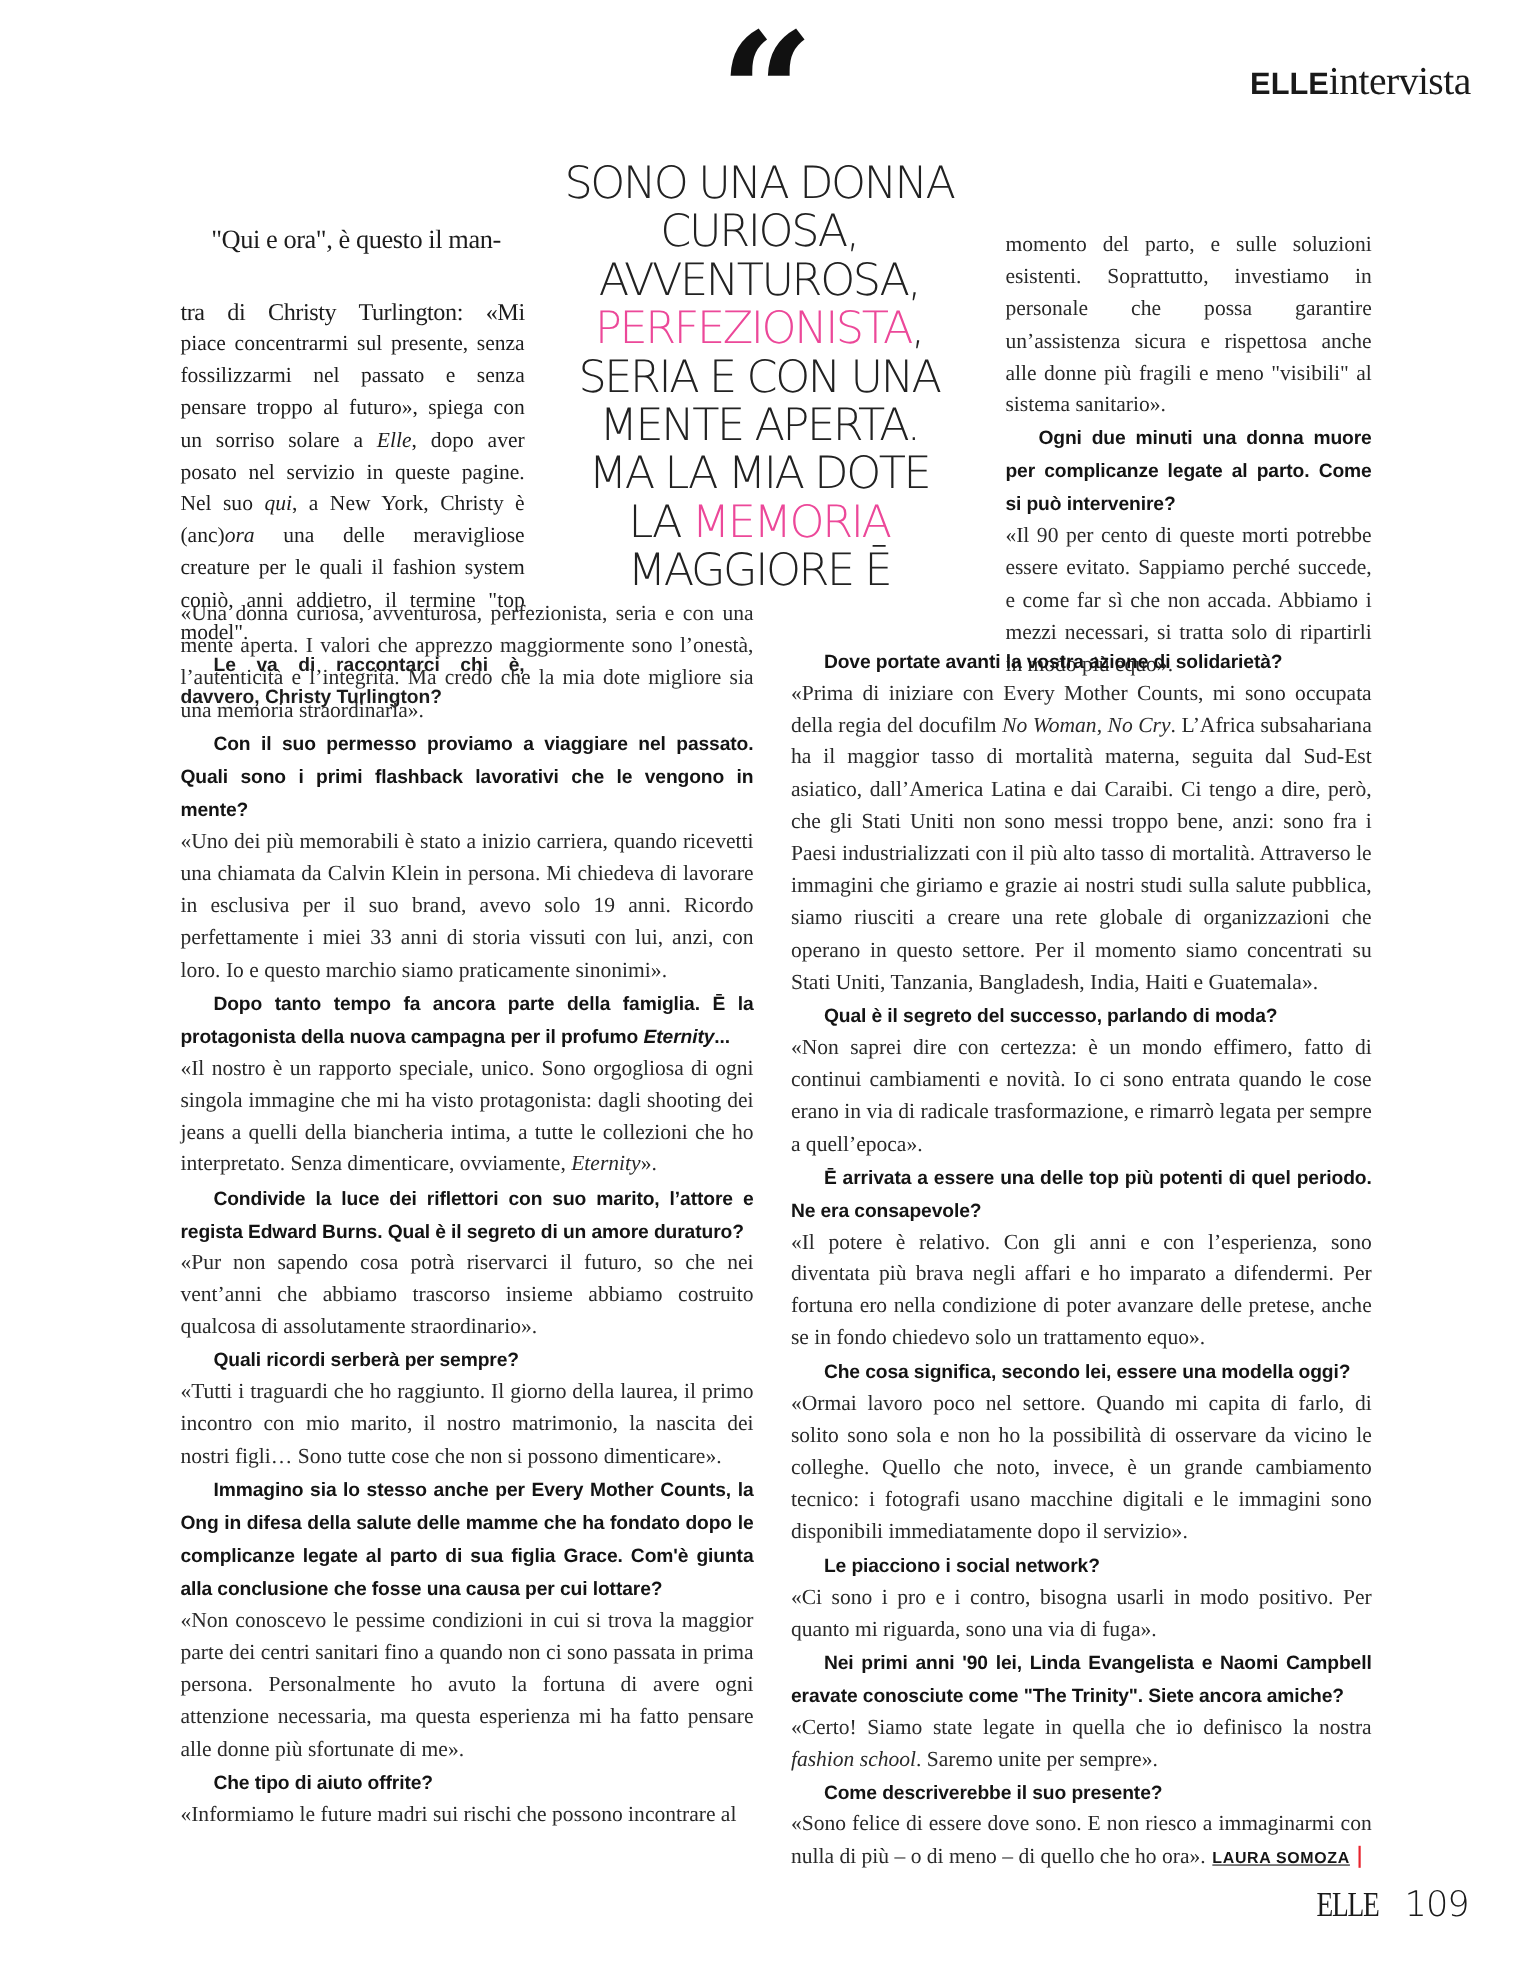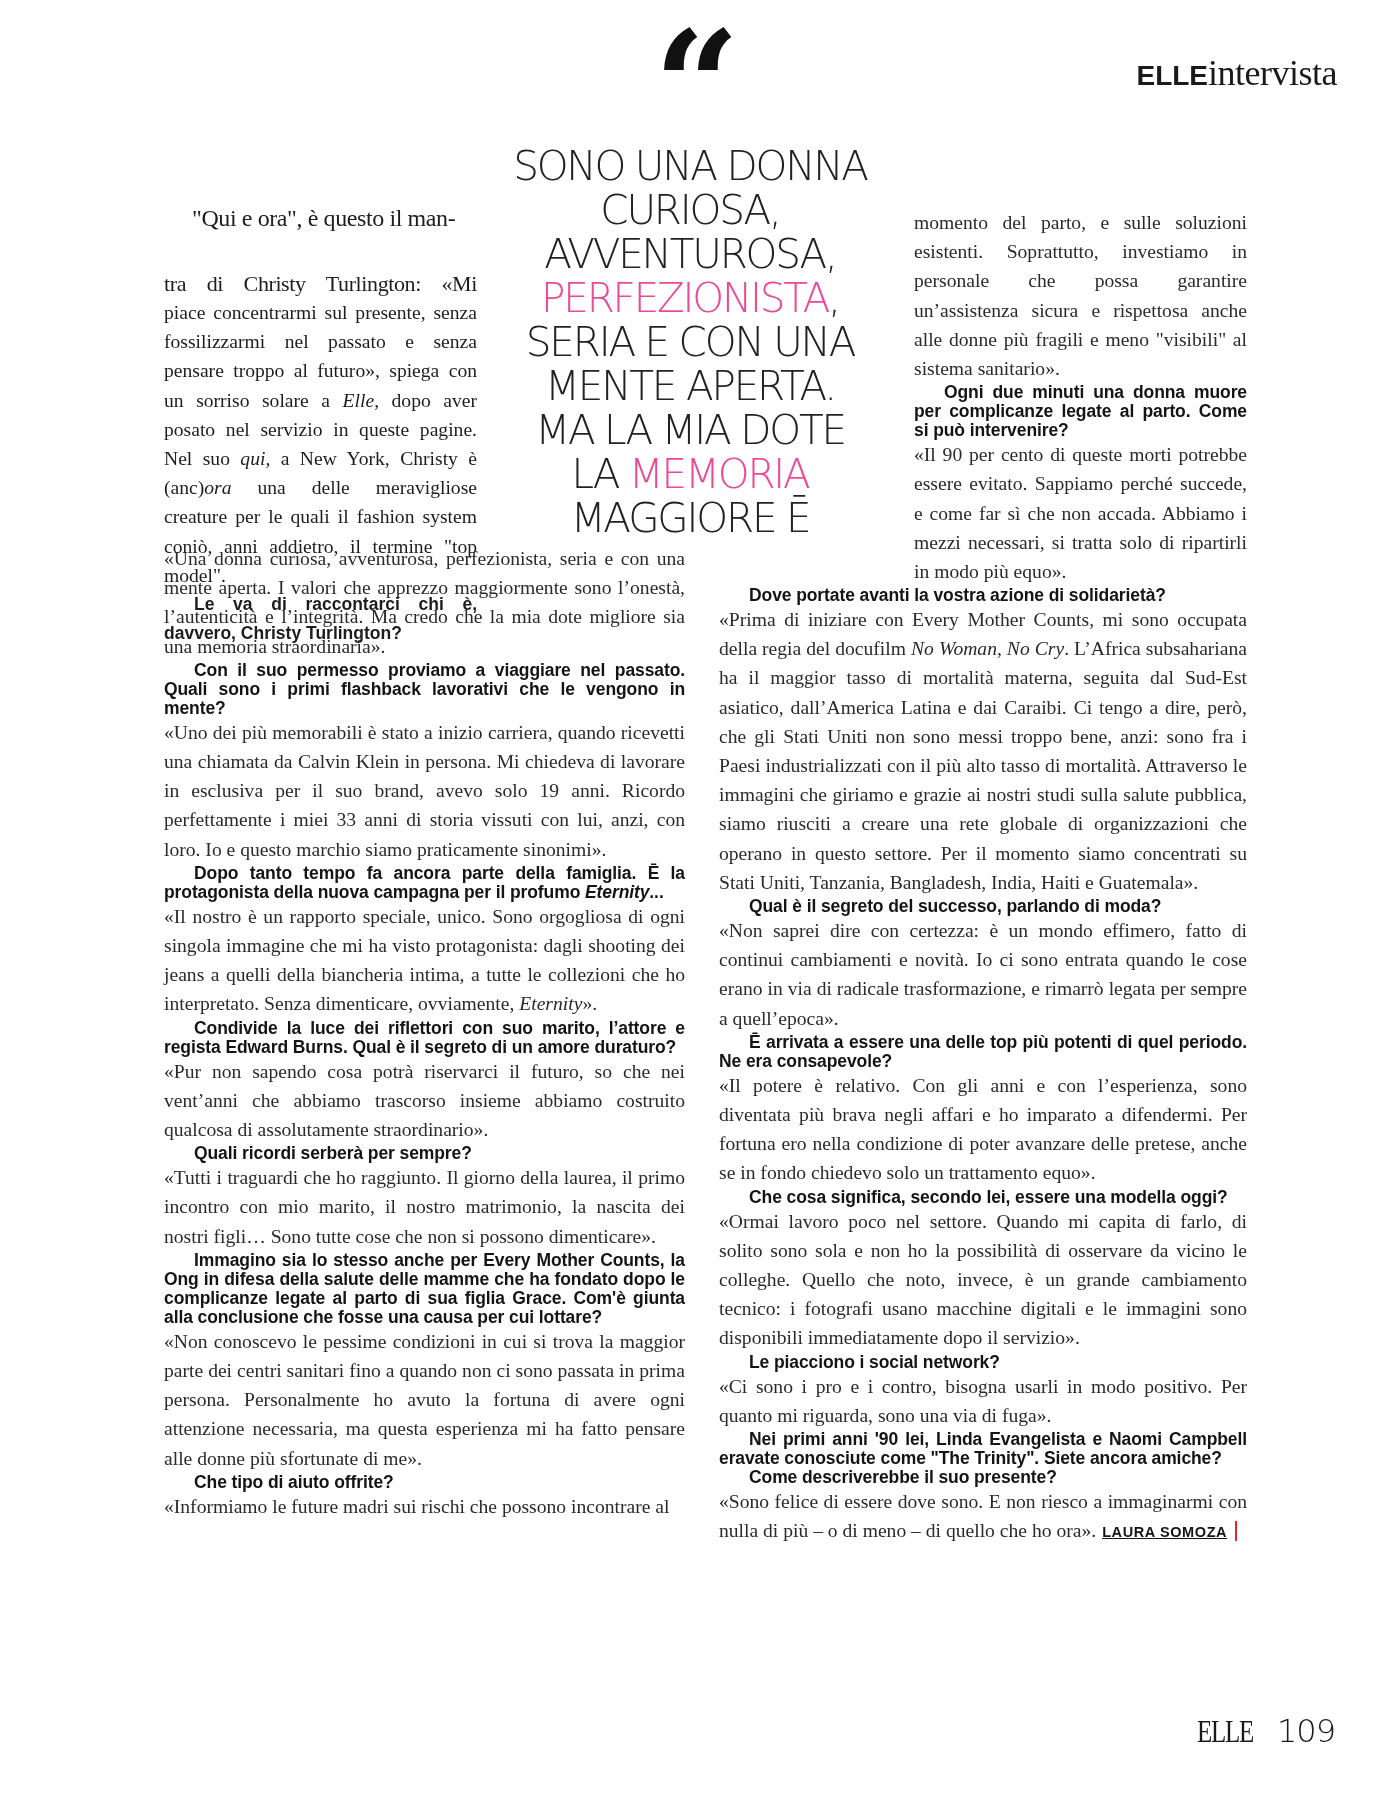--- a/index.html
+++ b/index.html
@@ -11,21 +11,21 @@
   .header-tag .section { font-family: "Liberation Serif", "DejaVu Serif", serif; font-size: 36px; color: #1a1a1a; letter-spacing: -0.5px; }
 
   .pullquote { position: absolute; left: 480px; top: 30px; width: 420px; text-align: center; }
   .quote-mark { font-family: "DejaVu Serif", serif; font-weight: bold; font-size: 150px; line-height: 110px; height: 102px; color: #111; letter-spacing: -14px; }
   .quote-lines { font-family: "DejaVu Sans", "Liberation Sans", sans-serif; font-weight: 200; font-size: 40.5px; line-height: 44px; letter-spacing: -2.2px; color: #222; margin-top: 12px; }
   .quote-lines .ln { display: block; white-space: nowrap; }
   .quote-lines .red { color: #ec4899; }
 
   .col { position: absolute; font-size: 19.6px; line-height: 29.2px; }
   .col p { text-align: justify; }
-  .col .q { font-family: "Liberation Sans", "DejaVu Sans", sans-serif; font-weight: bold; font-size: 17.5px; line-height: 19px; text-indent: 30px; letter-spacing: -0.1px; color: #141414; }
+  .col .q { font-family: "Liberation Sans", "DejaVu Sans", sans-serif; font-weight: bold; font-size: 17.5px; line-height: 30px; text-indent: 30px; letter-spacing: -0.1px; color: #141414; }
   .col .a { color: #2a2a2a; }
   .col i { font-style: italic; }
 
   .intro { position: absolute; left: 164px; top: 204px; width: 313px; font-size: 19.6px; line-height: 29.2px; }
   .intro p { text-align: justify; text-indent: 0; }
   .intro .lead { font-size: 24px; line-height: 29px; letter-spacing: -0.4px; }
   .intro .lead2 { font-size: 22px; }
 
   .left-col { left: 164px; top: 544px; width: 521px; }
   .right-top { left: 914px; top: 208px; width: 333px; }
@@ -94,20 +94,21 @@
   <p class="a"><span>«Prima di iniziare con Every Mother Counts, mi sono occupata della regia del docufilm </span><i>No Woman, No Cry</i><span>. L’Africa subsahariana ha il maggior tasso di mortalità materna, seguita dal Sud-Est asiatico, dall’America Latina e dai Caraibi. Ci tengo a dire, però, che gli Stati Uniti non sono messi troppo bene, anzi: sono fra i Paesi industrializzati con il più alto tasso di mortalità. Attraverso le immagini che giriamo e grazie ai nostri studi sulla salute pubblica, siamo riusciti a creare una rete globale di organizzazioni che operano in questo settore. Per il momento siamo concentrati su Stati Uniti, Tanzania, Bangladesh, India, Haiti e Guatemala».</span></p>
   <p class="q">Qual è il segreto del successo, parlando di moda?</p>
   <p class="a">«Non saprei dire con certezza: è un mondo effimero, fatto di continui cambiamenti e novità. Io ci sono entrata quando le cose erano in via di radicale trasformazione, e rimarrò legata per sempre a quell’epoca».</p>
   <p class="q">Ē arrivata a essere una delle top più potenti di quel periodo. Ne era consapevole?</p>
   <p class="a">«Il potere è relativo. Con gli anni e con l’esperienza, sono diventata più brava negli affari e ho imparato a difendermi. Per fortuna ero nella condizione di poter avanzare delle pretese, anche se in fondo chiedevo solo un trattamento equo».</p>
   <p class="q">Che cosa significa, secondo lei, essere una modella oggi?</p>
   <p class="a">«Ormai lavoro poco nel settore. Quando mi capita di farlo, di solito sono sola e non ho la possibilità di osservare da vicino le colleghe. Quello che noto, invece, è un grande cambiamento tecnico: i fotografi usano macchine digitali e le immagini sono disponibili immediatamente dopo il servizio».</p>
   <p class="q">Le piacciono i social network?</p>
   <p class="a">«Ci sono i pro e i contro, bisogna usarli in modo positivo. Per quanto mi riguarda, sono una via di fuga».</p>
   <p class="q">Nei primi anni '90 lei, Linda Evangelista e Naomi Campbell eravate conosciute come "The Trinity". Siete ancora amiche?</p>
+  <p class="a"><span>«Certo! Siamo state legate in quella che io definisco la nostra </span><i>fashion school</i><span>. Saremo unite per sempre».</span></p>
   <p class="q">Come descriverebbe il suo presente?</p>
   <p class="a"><span>«Sono felice di essere dove sono. E non riesco a immaginarmi con nulla di più – o di meno – di quello che ho ora».</span><span class="byline">LAURA SOMOZA</span><span class="bar"></span></p>
 </div>
 
 <div class="folio">
   <span class="logo">ELLE</span>
   <span class="num">109</span>
 </div>
 
 </body></html>

